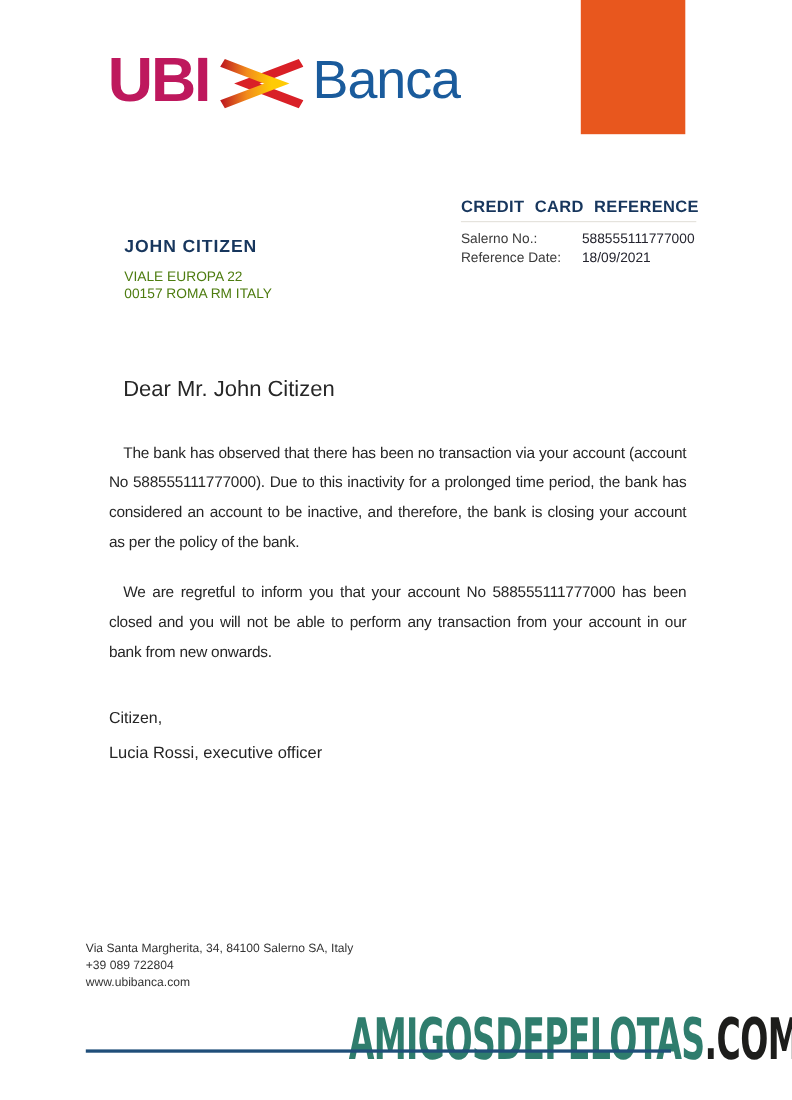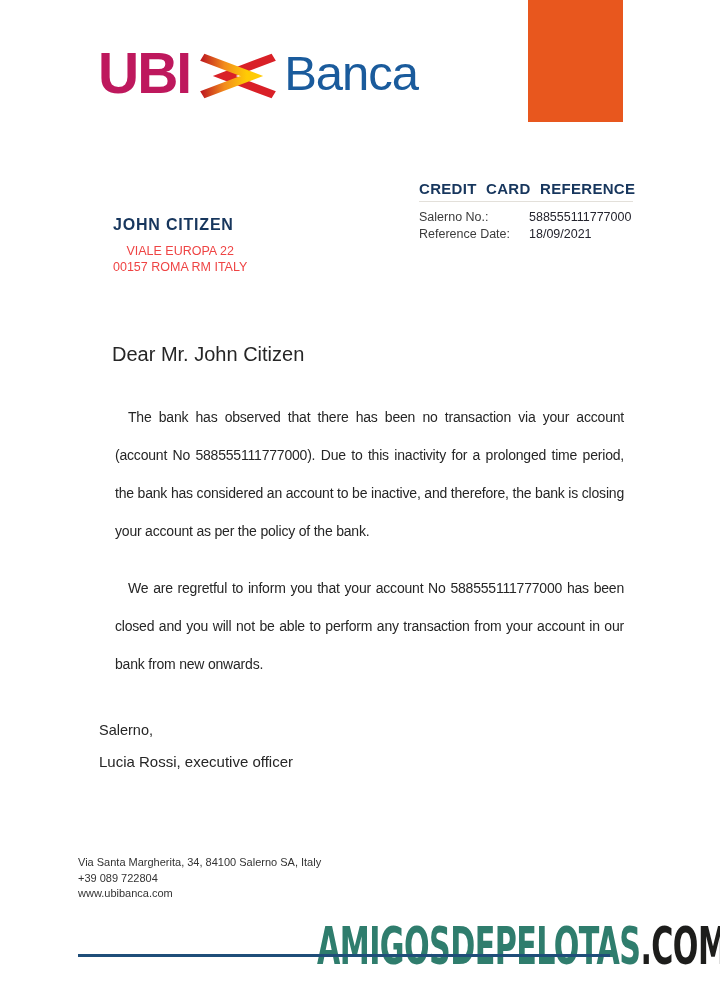--- a/index.html
+++ b/index.html
@@ -26,40 +26,39 @@
     color:#1A5B9C; font-weight:400; font-size:49px; letter-spacing:-1px;
     line-height:58px; margin-left:4px;
   }
 
   
   .recipient { position:absolute; left:113px; top:180px;margin-top:36px; }
   .recipient-name {
     color:#17365D; font-weight:bold; font-size:16px; letter-spacing:0.8px;
     margin-bottom:9px;
   }
-  .recipient-addr { color:#ef4444; font-size:12.5px; line-height:16px;text-align:center; }
+  .recipient-addr { color:#4d7c0f; font-size:12.5px; line-height:16px; }
 
   
   .reference { position:absolute; left:419px; top:180px; width:230px; }
   .reference-title {
     color:#17365D; font-weight:bold; font-size:15px; letter-spacing:0.3px;
     word-spacing:5px; margin-bottom:4px;
   }
   .reference-underline { height:1px; background:#e3e0da; width:214px; margin-bottom:7px; }
   .reference-row { display:flex; font-size:12.5px; line-height:17px; }
   .reference-label { color:#3b3b3b; width:110px; flex:0 0 110px; }
   .reference-value { color:#24242e; }
 
   
   .letter { position:absolute; left:99px; top:344px; width:525px; color:#262626; }
   .salutation { font-size:20px; line-height:20px; text-indent:13px; }
   .para {
-    font-size:14px; line-height:38px; text-align:justify; text-indent:13px;
+    font-size:14px; line-height:27px; text-align:justify; text-indent:13px;
     letter-spacing:-0.2px;
-    margin-left:16px;
   }
   .para-1 { margin-top:34px; }
   .para-2 { margin-top:19px; }
   .closing { font-size:14.5px; line-height:20px; margin-top:37px; }
   .signature { font-size:15px; line-height:20px; margin-top:12px; }
 
   
   .footer { position:absolute; left:78px; top:855px; color:#333333; font-size:11px; line-height:15.5px; }
   .footer-rule { position:absolute; left:78px; top:954px; width:532px; height:3px; background:#1F4E79; z-index:3; }
 
@@ -112,21 +111,21 @@
     <div class="reference-row">
       <span class="reference-label">Reference Date:</span>
       <span class="reference-value">18/09/2021</span>
     </div>
   </div>
 
   <div class="letter">
     <div class="salutation">Dear Mr. John Citizen</div>
     <div class="para para-1">The bank has observed that there has been no transaction via your account (account No 588555111777000). Due to this inactivity for a prolonged time period, the bank has considered an account to be inactive, and therefore, the bank is closing your account as per the policy of the bank.</div>
     <div class="para para-2">We are regretful to inform you that your account No 588555111777000 has been closed and you will not be able to perform any transaction from your account in our bank from new onwards.</div>
-    <div class="closing">Salerno,</div>
+    <div class="closing">Citizen,</div>
     <div class="signature">Lucia Rossi, executive officer</div>
   </div>
 
   <div class="footer">
     <div>Via Santa Margherita, 34, 84100 Salerno SA, Italy</div>
     <div>+39 089 722804</div>
     <div>www.ubibanca.com</div>
   </div>
 
   <div class="watermark">

